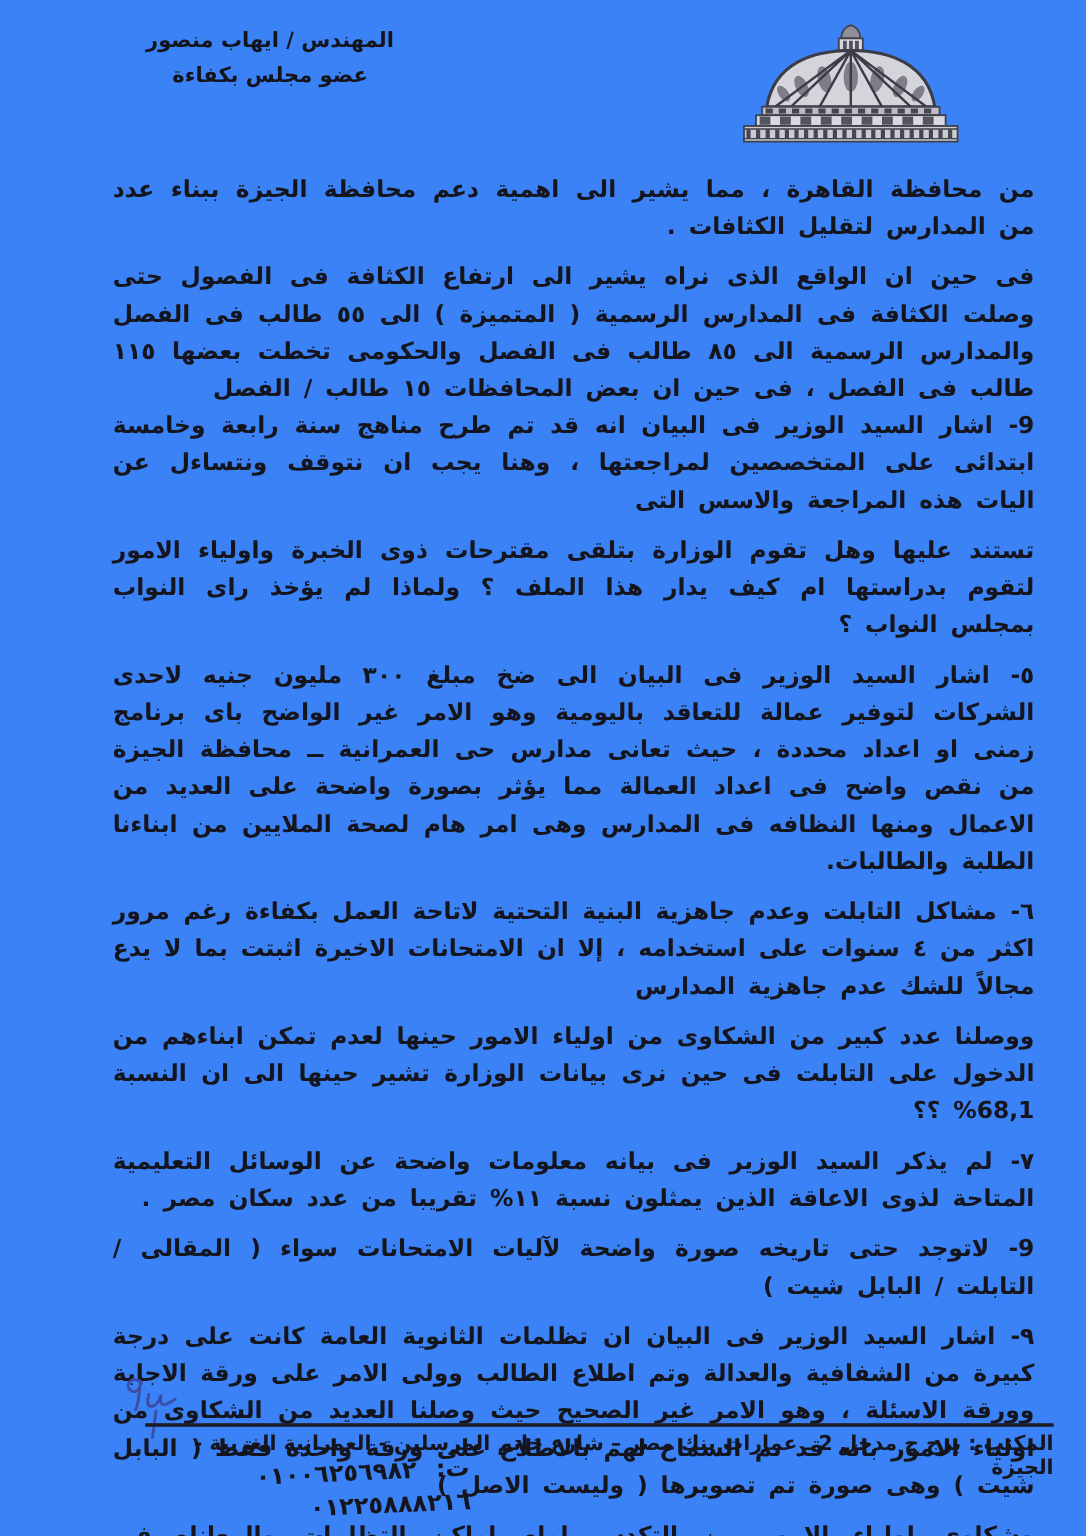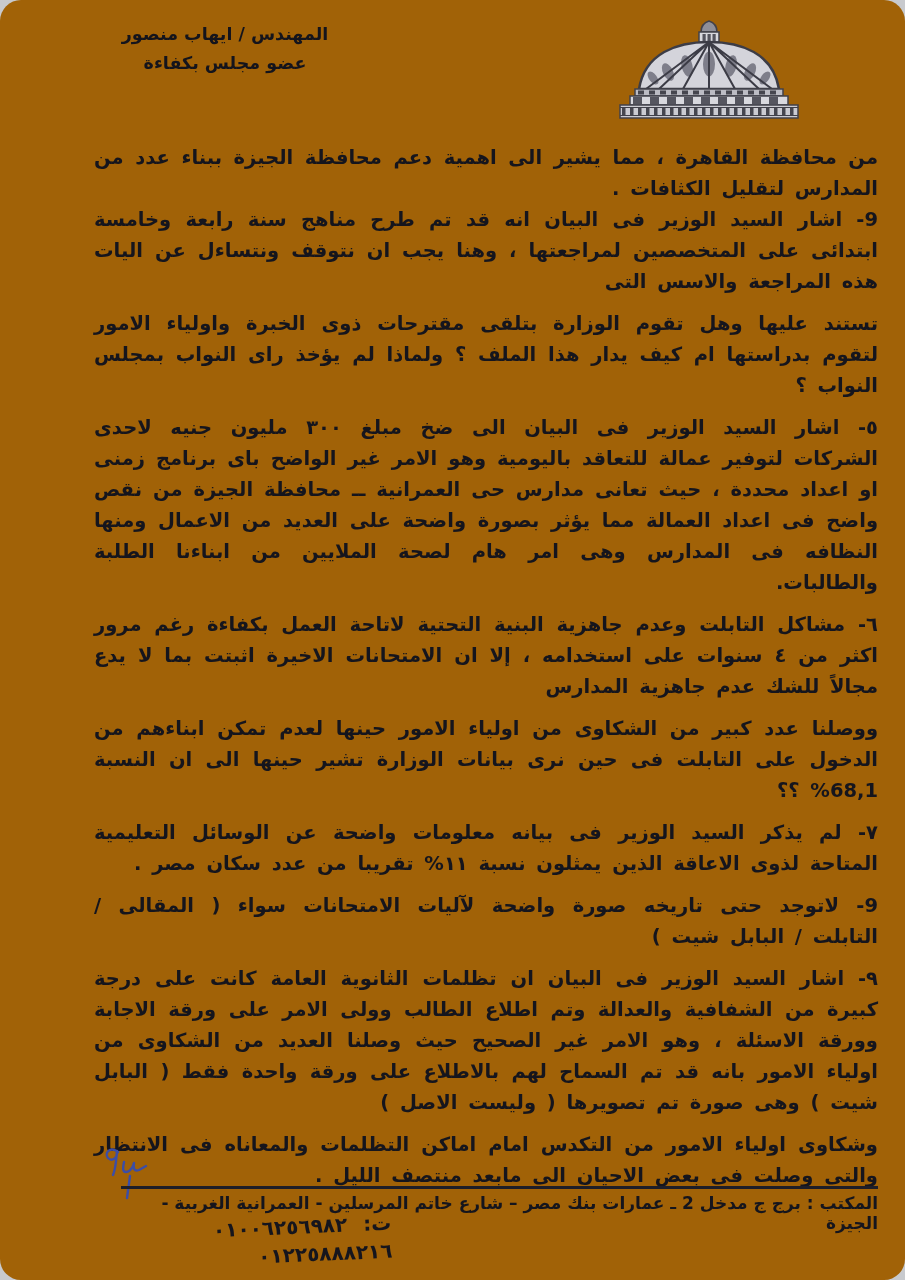--- a/index.html
+++ b/index.html
@@ -1,43 +1,42 @@
 <!DOCTYPE html>
 <html lang="ar" dir="rtl"><head>
 <meta charset="utf-8">
 <style>
   html,body { margin:0; padding:0; }
   body { background:#c8cace; font-family:"DejaVu Sans", sans-serif; }
   .page {
     position:relative;
     width:905px; height:1280px;
     margin:0 auto;
-    background:#a16207;
+    background:#3b82f6;
     color:#17171f;
     direction:rtl;
     overflow:hidden;
-    border-radius:21px;
   }
   
   .sender {
     position:absolute; left:90px; top:20px; width:270px;
     text-align:center; font-weight:700;
     font-size:17.5px; line-height:29px;
     color:#14141c;
   }
   .logo { position:absolute; left:615px; top:18px; width:188px; height:102px; }
   
   .body-text {
     position:absolute; top:142px; left:94px; width:784px;
     font-size:19.5px; font-weight:700; line-height:31px;
     text-align:justify; text-align-last:right;
     word-spacing:4px;
     color:#15151d;
   }
-  .body-text p { margin:11px 0 0 0; }
+  .body-text p { margin:11px 16px 0 0; }
   .body-text p:first-child, .body-text p.flush { margin-top:0; }
   
   .signature { position:absolute; left:100px; top:1140px; }
   .rule { position:absolute; left:121px; top:1186px; width:757px; height:3px; background:#1e1e28; }
   .address {
     position:absolute; right:27px; top:1193px; width:760px;
     text-align:right; font-size:17px; font-weight:700; color:#15151d;
   }
   .phones {
     position:absolute; left:52px; top:1218px; width:340px;
@@ -89,20 +88,21 @@
 
       <rect x="5" y="87" width="178" height="13" fill="#cbcbd2" stroke="#41414b" stroke-width="1.5"></rect>
       <line x1="7" y1="93.5" x2="181" y2="93.5" stroke="#46464f" stroke-width="7" stroke-dasharray="3.5 4.5"></line>
       <line x1="5" y1="89.5" x2="183" y2="89.5" stroke="#41414b" stroke-width="1.2"></line>
       <line x1="5" y1="97.5" x2="183" y2="97.5" stroke="#41414b" stroke-width="1.2"></line>
     </svg>
   </div>
 
   <main class="body-text">
     <p>من محافظة القاهرة ، مما يشير الى اهمية دعم محافظة الجيزة ببناء عدد من المدارس لتقليل الكثافات .</p>
+    <p>فى حين ان الواقع الذى نراه يشير الى ارتفاع الكثافة فى الفصول حتى وصلت الكثافة فى المدارس الرسمية ( المتميزة ) الى ٥٥ طالب فى الفصل والمدارس الرسمية الى ٨٥ طالب فى الفصل والحكومى تخطت بعضها ١١٥ طالب فى الفصل ، فى حين ان بعض المحافظات ١٥ طالب / الفصل</p>
     <p class="flush">9- اشار السيد الوزير فى البيان انه قد تم طرح مناهج سنة رابعة وخامسة ابتدائى على المتخصصين لمراجعتها ، وهنا يجب ان نتوقف ونتساءل عن اليات هذه المراجعة والاسس التى</p>
     <p>تستند عليها وهل تقوم الوزارة بتلقى مقترحات ذوى الخبرة واولياء الامور لتقوم بدراستها ام كيف يدار هذا الملف ؟ ولماذا لم يؤخذ راى النواب بمجلس النواب ؟</p>
     <p>٥- اشار السيد الوزير فى البيان الى ضخ مبلغ ٣٠٠ مليون جنيه لاحدى الشركات لتوفير عمالة للتعاقد باليومية وهو الامر غير الواضح باى برنامج زمنى او اعداد محددة ، حيث تعانى مدارس حى العمرانية ــ محافظة الجيزة من نقص واضح فى اعداد العمالة مما يؤثر بصورة واضحة على العديد من الاعمال ومنها النظافه فى المدارس وهى امر هام لصحة الملايين من ابناءنا الطلبة والطالبات.</p>
     <p>٦- مشاكل التابلت وعدم جاهزية البنية التحتية لاتاحة العمل بكفاءة رغم مرور اكثر من ٤ سنوات على استخدامه ، إلا ان الامتحانات الاخيرة اثبتت بما لا يدع مجالاً للشك عدم جاهزية المدارس</p>
     <p>ووصلنا عدد كبير من الشكاوى من اولياء الامور حينها لعدم تمكن ابناءهم من الدخول على التابلت فى حين نرى بيانات الوزارة تشير حينها الى ان النسبة 68,1% ؟؟</p>
     <p>٧- لم يذكر السيد الوزير فى بيانه معلومات واضحة عن الوسائل التعليمية المتاحة لذوى الاعاقة الذين يمثلون نسبة ١١% تقريبا من عدد سكان مصر .</p>
     <p>9- لاتوجد حتى تاريخه صورة واضحة لآليات الامتحانات سواء ( المقالى / التابلت / البابل شيت )</p>
     <p>٩- اشار السيد الوزير فى البيان ان تظلمات الثانوية العامة كانت على درجة كبيرة من الشفافية والعدالة وتم اطلاع الطالب وولى الامر على ورقة الاجابة وورقة الاسئلة ، وهو الامر غير الصحيح حيث وصلنا العديد من الشكاوى من اولياء الامور بانه قد تم السماح لهم بالاطلاع على ورقة واحدة فقط ( البابل شيت ) وهى صورة تم تصويرها ( وليست الاصل )</p>
     <p>وشكاوى اولياء الامور من التكدس امام اماكن التظلمات والمعاناه فى الانتظار والتى وصلت فى بعض الاحيان الى مابعد منتصف الليل .</p>
 

